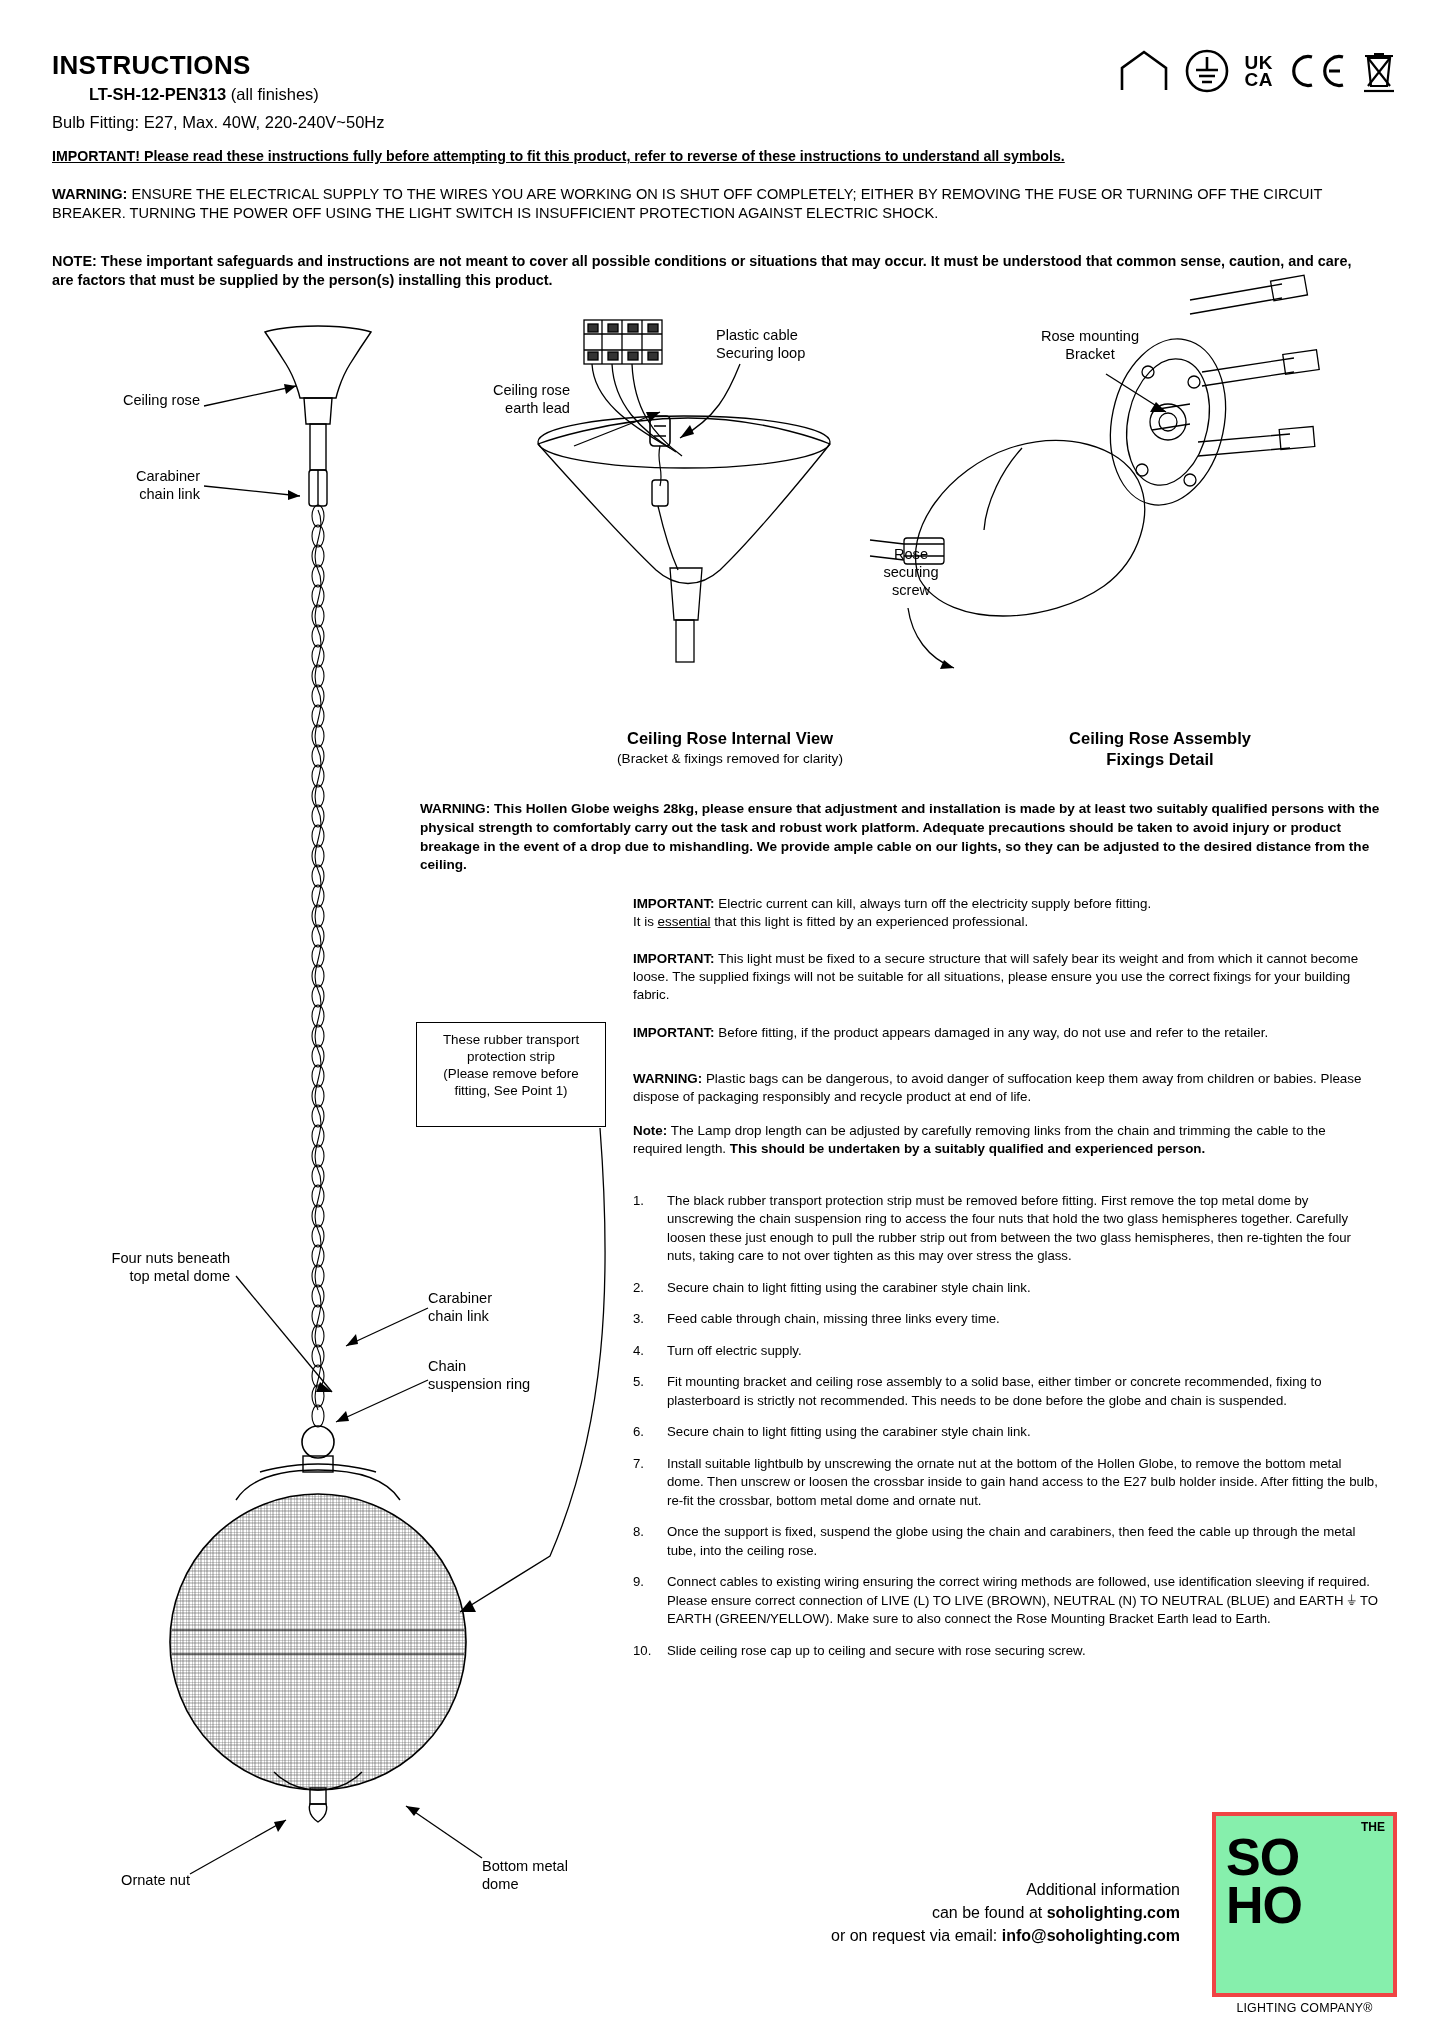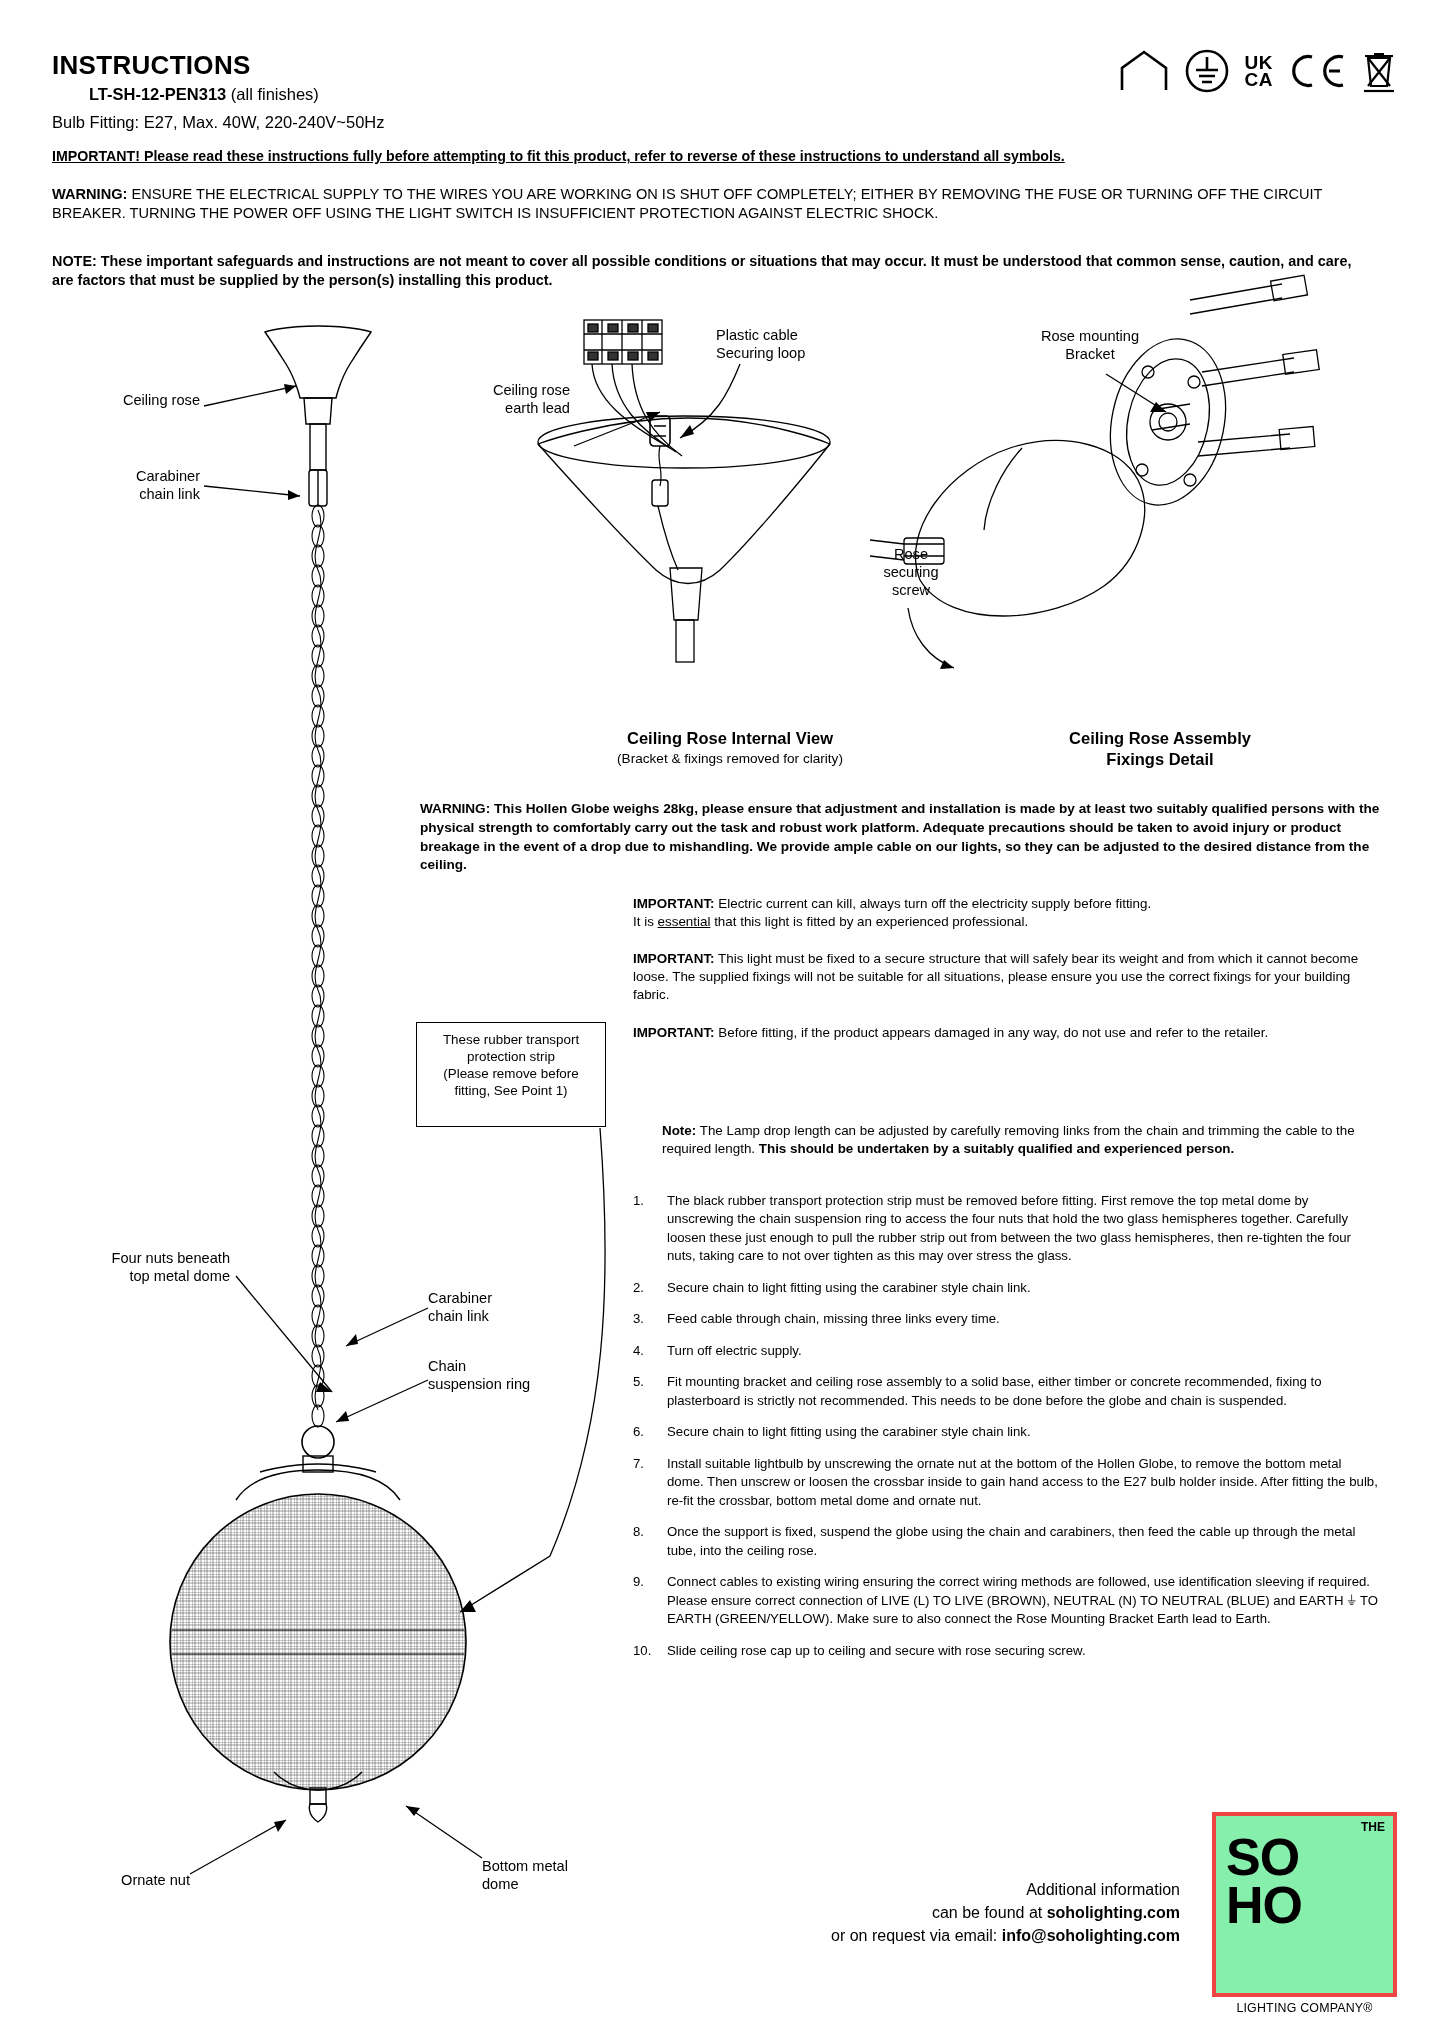--- a/index.html
+++ b/index.html
@@ -369,22 +369,25 @@
   </div>
 
   <div class="para" style="left:633px; top:1024px;">
     <b>IMPORTANT:</b><span> Before fitting, if the product appears damaged in any way, do not use and refer to the retailer.</span>
   </div>
 
   <div class="para" style="left:633px; top:950px;">
     <b>IMPORTANT:</b><span> This light must be fixed to a secure structure that will safely bear its weight and from which it cannot become loose. The supplied fixings will not be suitable for all situations, please ensure you use the correct fixings for your building fabric.</span>
   </div>
 
-
-  <div class="para" style="left:633px; top:1122px;margin-left:29px;">
+  <div class="para" style="left:633px; top:1070px;">
+    <b>WARNING:</b><span> Plastic bags can be dangerous, to avoid danger of suffocation keep them away from children or babies. Please dispose of packaging responsibly and recycle product at end of life.</span>
+  </div>
+
+  <div class="para" style="left:633px; top:1122px;">
     <b>Note:</b><span> The Lamp drop length can be adjusted by carefully removing links from the chain and trimming the cable to the required length. </span><b>This should be undertaken by a suitably qualified and experienced person.</b>
   </div>
 
   <div class="steps">
     <div class="step">
         <div class="num">1.</div>
         <div class="txt">The black rubber transport protection strip must be removed before fitting. First remove the top metal dome by unscrewing the chain suspension ring to access the four nuts that hold the two glass hemispheres together. Carefully loosen these just enough to pull the rubber strip out from between the two glass hemispheres, then re-tighten the four nuts, taking care to not over tighten as this may over stress the glass.</div>
       </div>
     <div class="step">
         <div class="num">2.</div>

